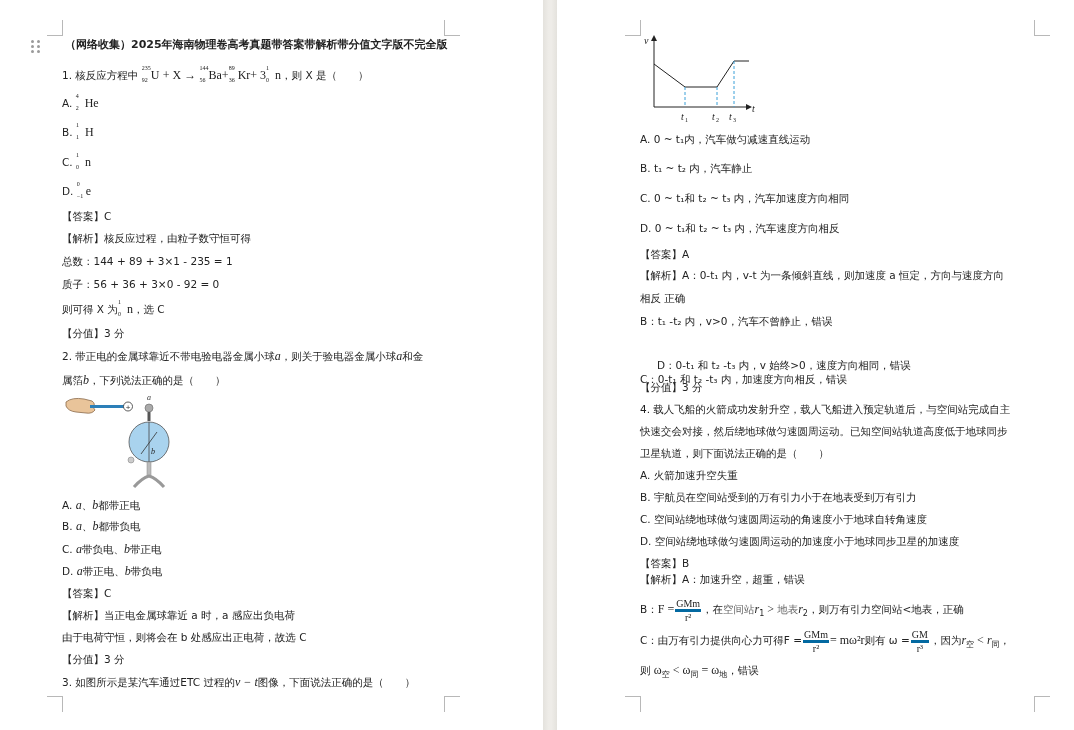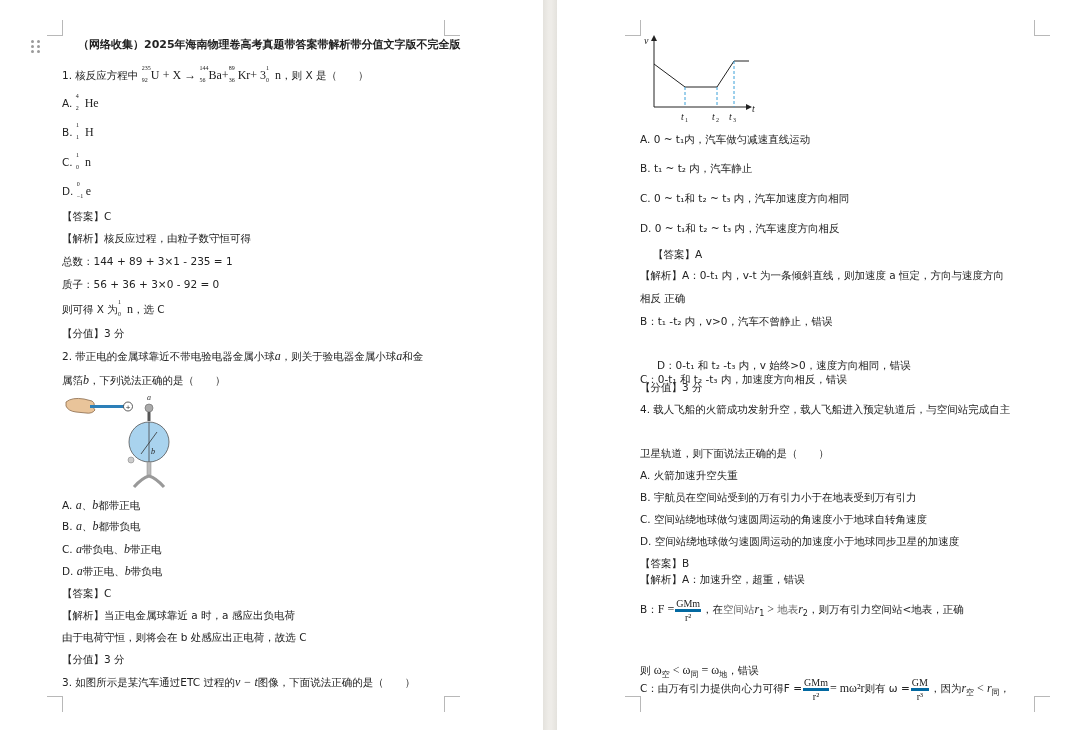--- a/index.html
+++ b/index.html
@@ -52,21 +52,21 @@
 
   <div class="drag-handle">
     <span></span>
       <span></span>
       <span></span>
       <span></span>
       <span></span>
       <span></span>
   </div>
 
-  <div class="line title" style="left:78px;top:38px;">（网络收集）2025年海南物理卷高考真题带答案带解析带分值文字版不完全版</div>
+  <div class="line title" style="left:65px;top:38px;">（网络收集）2025年海南物理卷高考真题带答案带解析带分值文字版不完全版</div>
 
   <div class="line" style="left:62px;top:68px;">
     <span>1. 核反应方程中</span>
     <span class="iso"><span class="sup">235</span><span class="sub">92</span><span class="el">U</span></span>
     <span class="math">+ X →</span>
     <span class="iso"><span class="sup">144</span><span class="sub">56</span><span class="el">Ba</span></span><span class="math">+</span><span class="iso"><span class="sup">89</span><span class="sub">36</span><span class="el">Kr</span></span><span class="math">+ 3</span><span class="iso"><span class="sup">1</span><span class="sub">0</span><span class="el">n</span></span><span>，则 X 是（　　）</span>
   </div>
 
   <div class="line" style="left:62px;top:96px;"><span>A.</span> <span class="iso"><span class="sup">4</span><span class="sub">2</span><span class="el">He</span></span></div>
   <div class="line" style="left:62px;top:125px;"><span>B.</span> <span class="iso"><span class="sup">1</span><span class="sub">1</span><span class="el">H</span></span></div>
@@ -146,45 +146,46 @@
     <text x="81" y="88" font-size="10" font-style="italic" fill="#222" font-family="Liberation Serif, serif">t</text>
     <text x="85" y="90" font-size="6" fill="#222" font-family="Liberation Serif, serif">2</text>
     <text x="98" y="88" font-size="10" font-style="italic" fill="#222" font-family="Liberation Serif, serif">t</text>
     <text x="102" y="90" font-size="6" fill="#222" font-family="Liberation Serif, serif">3</text>
   </svg>
 
   <div class="line" style="left:83px;top:132px;"><span>A.</span> <span>0 ~ t₁内，汽车做匀减速直线运动</span></div>
   <div class="line" style="left:83px;top:161px;text-align:center;"><span>B.</span> <span>t₁ ~ t₂ 内，汽车静止</span></div>
   <div class="line" style="left:83px;top:191px;"><span>C.</span> <span>0 ~ t₁和 t₂ ~ t₃ 内，汽车加速度方向相同</span></div>
   <div class="line" style="left:83px;top:221px;"><span>D.</span> <span>0 ~ t₁和 t₂ ~ t₃ 内，汽车速度方向相反</span></div>
-  <div class="line" style="left:83px;top:247px;margin-left:13px;">【答案】A</div>
+  <div class="line" style="left:83px;top:247px;">【答案】A</div>
   <div class="line" style="left:83px;top:268px;">【解析】A：0-t₁ 内，v-t 为一条倾斜直线，则加速度 a 恒定，方向与速度方向</div>
   <div class="line" style="left:83px;top:291px;">相反 正确</div>
   <div class="line" style="left:83px;top:314px;">B：t₁ -t₂ 内，v&gt;0，汽车不曾静止，错误</div>
   <div class="line" style="left:83px;top:336px;margin-top:36px;">C：0-t₁ 和 t₂ -t₃ 内，加速度方向相反，错误</div>
   <div class="line" style="left:83px;top:358px;margin-left:17px;">D：0-t₁ 和 t₂ -t₃ 内，v 始终&gt;0，速度方向相同，错误</div>
   <div class="line" style="left:83px;top:380px;">【分值】3 分</div>
 
   <div class="line" style="left:83px;top:402px;">4. 载人飞船的火箭成功发射升空，载人飞船进入预定轨道后，与空间站完成自主</div>
+  <div class="line" style="left:83px;top:424px;">快速交会对接，然后绕地球做匀速圆周运动。已知空间站轨道高度低于地球同步</div>
   <div class="line" style="left:83px;top:446px;">卫星轨道，则下面说法正确的是（　　）</div>
   <div class="line" style="left:83px;top:468px;">A. 火箭加速升空失重</div>
   <div class="line" style="left:83px;top:490px;">B. 宇航员在空间站受到的万有引力小于在地表受到万有引力</div>
   <div class="line" style="left:83px;top:512px;">C. 空间站绕地球做匀速圆周运动的角速度小于地球自转角速度</div>
   <div class="line" style="left:83px;top:534px;">D. 空间站绕地球做匀速圆周运动的加速度小于地球同步卫星的加速度</div>
   <div class="line" style="left:83px;top:556px;">【答案】B</div>
   <div class="line" style="left:83px;top:572px;">【解析】A：加速升空，超重，错误</div>
 
   <div class="line" style="left:83px;top:597px;line-height:24px;">
     <span>B：</span><span class="math">F =</span><span class="frac">
         <span class="num">GMm</span>
         <span>r²</span>
       </span><span>，在</span><span class="muted">空间站</span><span class="ital">r</span><span class="sub-s">1</span><span class="math"> &gt; </span><span class="muted">地表</span><span class="ital">r</span><span class="sub-s">2</span><span>，则万有引力空间站&lt;地表，正确</span>
   </div>
 
-  <div class="line" style="left:83px;top:627px;line-height:26px;margin-top:48px;">
+  <div class="line" style="left:83px;top:627px;line-height:26px;">
     <span>C：由万有引力提供向心力可得F =</span><span class="frac">
         <span class="num">GMm</span>
         <span>r²</span>
       </span><span class="math">= mω²r</span><span>则有 ω =</span><span class="frac">
         <span class="num">GM</span>
         <span>r³</span>
       </span><span>，因为</span><span class="ital">r</span><span class="sub-s">空</span><span class="math"> &lt; </span><span class="ital">r</span><span class="sub-s">同</span><span>，</span>
   </div>
 
   <div class="line" style="left:83px;top:663px;">

